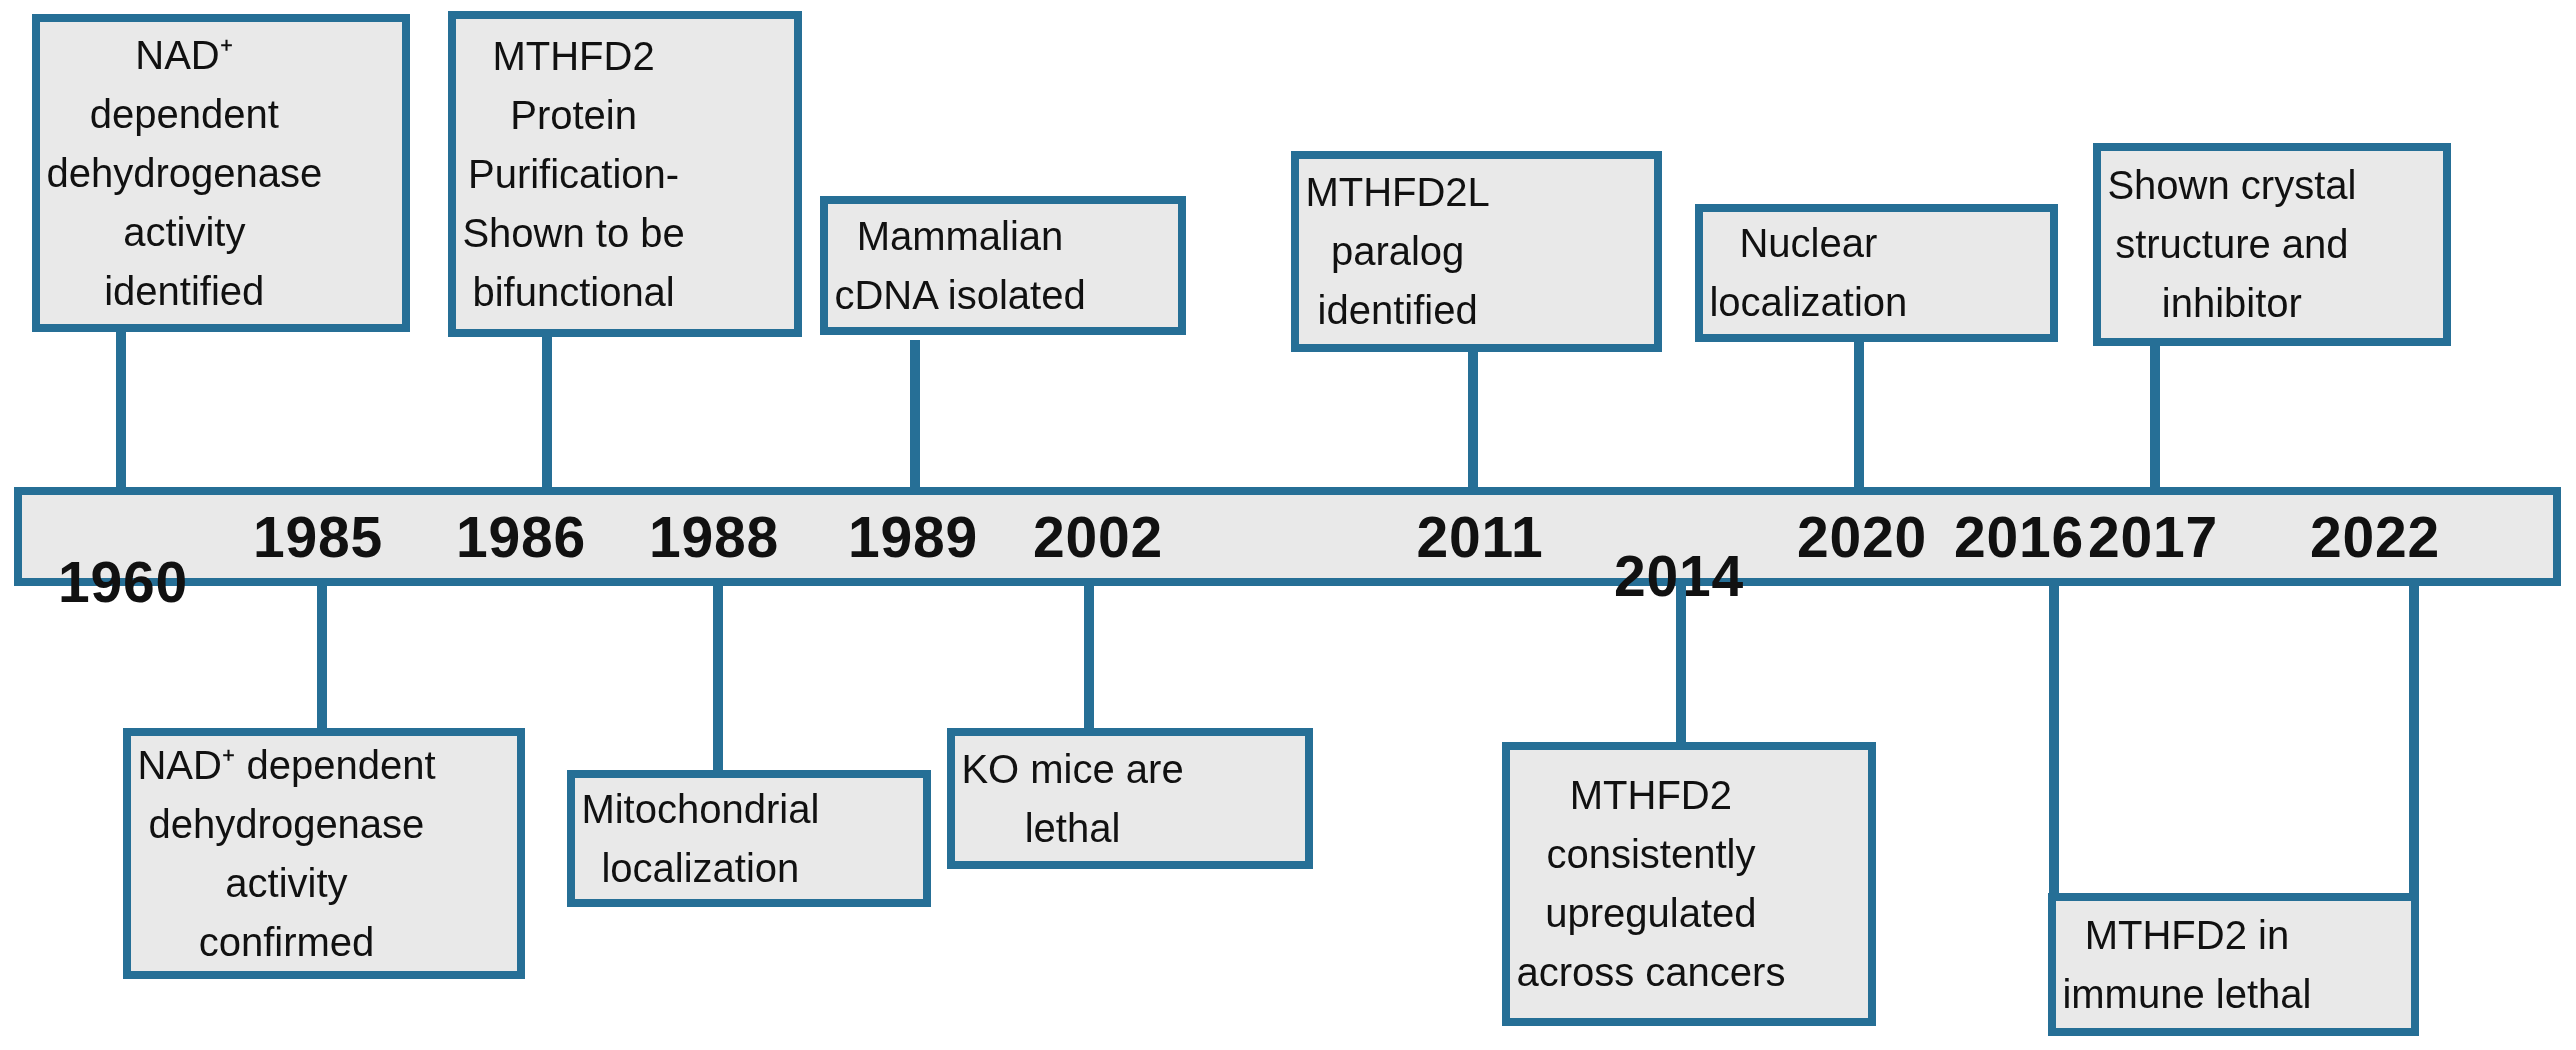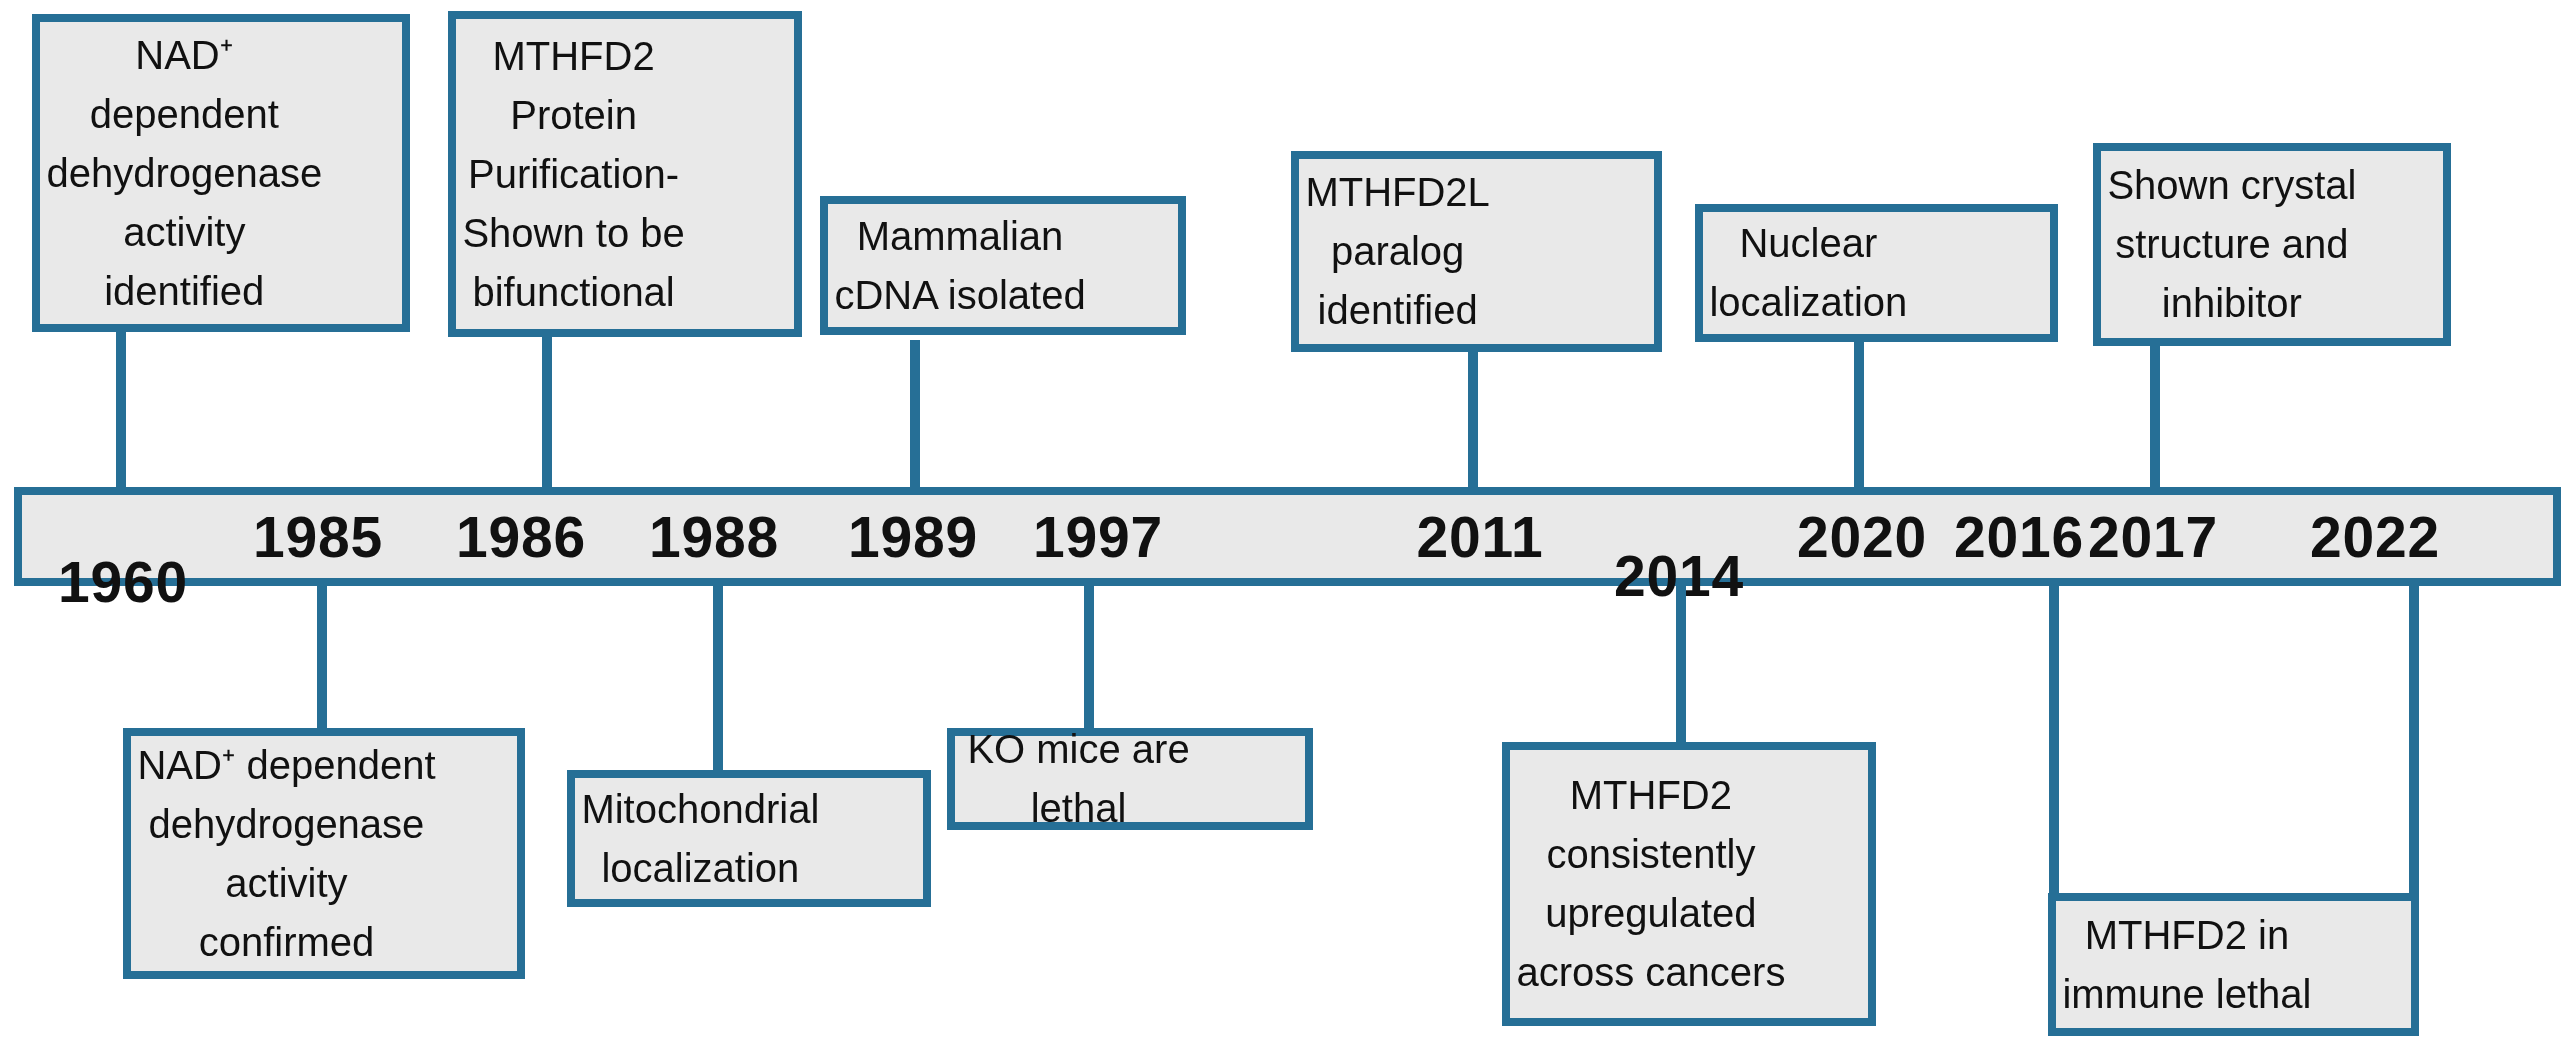--- a/index.html
+++ b/index.html
@@ -54,21 +54,21 @@
 <body>
 
 <div id="diagram">
   <div id="timeline-bar" style="left: 14.3px; top: 487px; width: 2547px; height: 99px;"></div>
   <div id="years-layer">
       <div class="year" style="left: 123px; top: 487px; height: 99px; margin-top: 45px;">1960</div>
       <div class="year" style="left: 318px; top: 487px; height: 99px;">1985</div>
       <div class="year" style="left: 521px; top: 487px; height: 99px;">1986</div>
       <div class="year" style="left: 714px; top: 487px; height: 99px;">1988</div>
       <div class="year" style="left: 913px; top: 487px; height: 99px;">1989</div>
-      <div class="year" style="left: 1098px; top: 487px; height: 99px;">1997</div>
+      <div class="year" style="left: 1098px; top: 487px; height: 99px;">2002</div>
       <div class="year" style="left: 1480px; top: 487px; height: 99px;">2011</div>
       <div class="year" style="left: 1679px; top: 515px; height: 122px;">2014</div>
       <div class="year" style="left: 1862px; top: 487px; height: 99px;">2020</div>
       <div class="year" style="left: 2019px; top: 487px; height: 99px;">2016</div>
       <div class="year" style="left: 2153px; top: 487px; height: 99px;">2017</div>
       <div class="year" style="left: 2375px; top: 487px; height: 99px;">2022</div>
     </div>
   <div id="events-layer">
       <div class="connector" style="left: 116px; top: 328px; height: 167px;"></div>
       <div class="event-box" style="left: 32px; top: 14.3px; width: 378px; height: 318px;">
@@ -114,21 +114,21 @@
 dehydrogenase
 activity
 confirmed</div>
       </div>
       <div class="connector" style="left: 713px; top: 578px; height: 197px;"></div>
       <div class="event-box" style="left: 567px; top: 770px; width: 364px; height: 137px;">
         <div class="event-text">Mitochondrial
 localization</div>
       </div>
       <div class="connector" style="left: 1084px; top: 578px; height: 155px;"></div>
-      <div class="event-box" style="left: 947px; top: 728px; width: 366px; height: 102px; padding-left: 6px;">
+      <div class="event-box" style="left: 947px; top: 728px; width: 366px; height: 141px;">
         <div class="event-text">KO mice are
 lethal</div>
       </div>
       <div class="connector" style="left: 1676px; top: 578px; height: 170px;"></div>
       <div class="event-box" style="left: 1502px; top: 742px; width: 374px; height: 284px;">
         <div class="event-text">MTHFD2
 consistently
 upregulated
 across cancers</div>
       </div>

